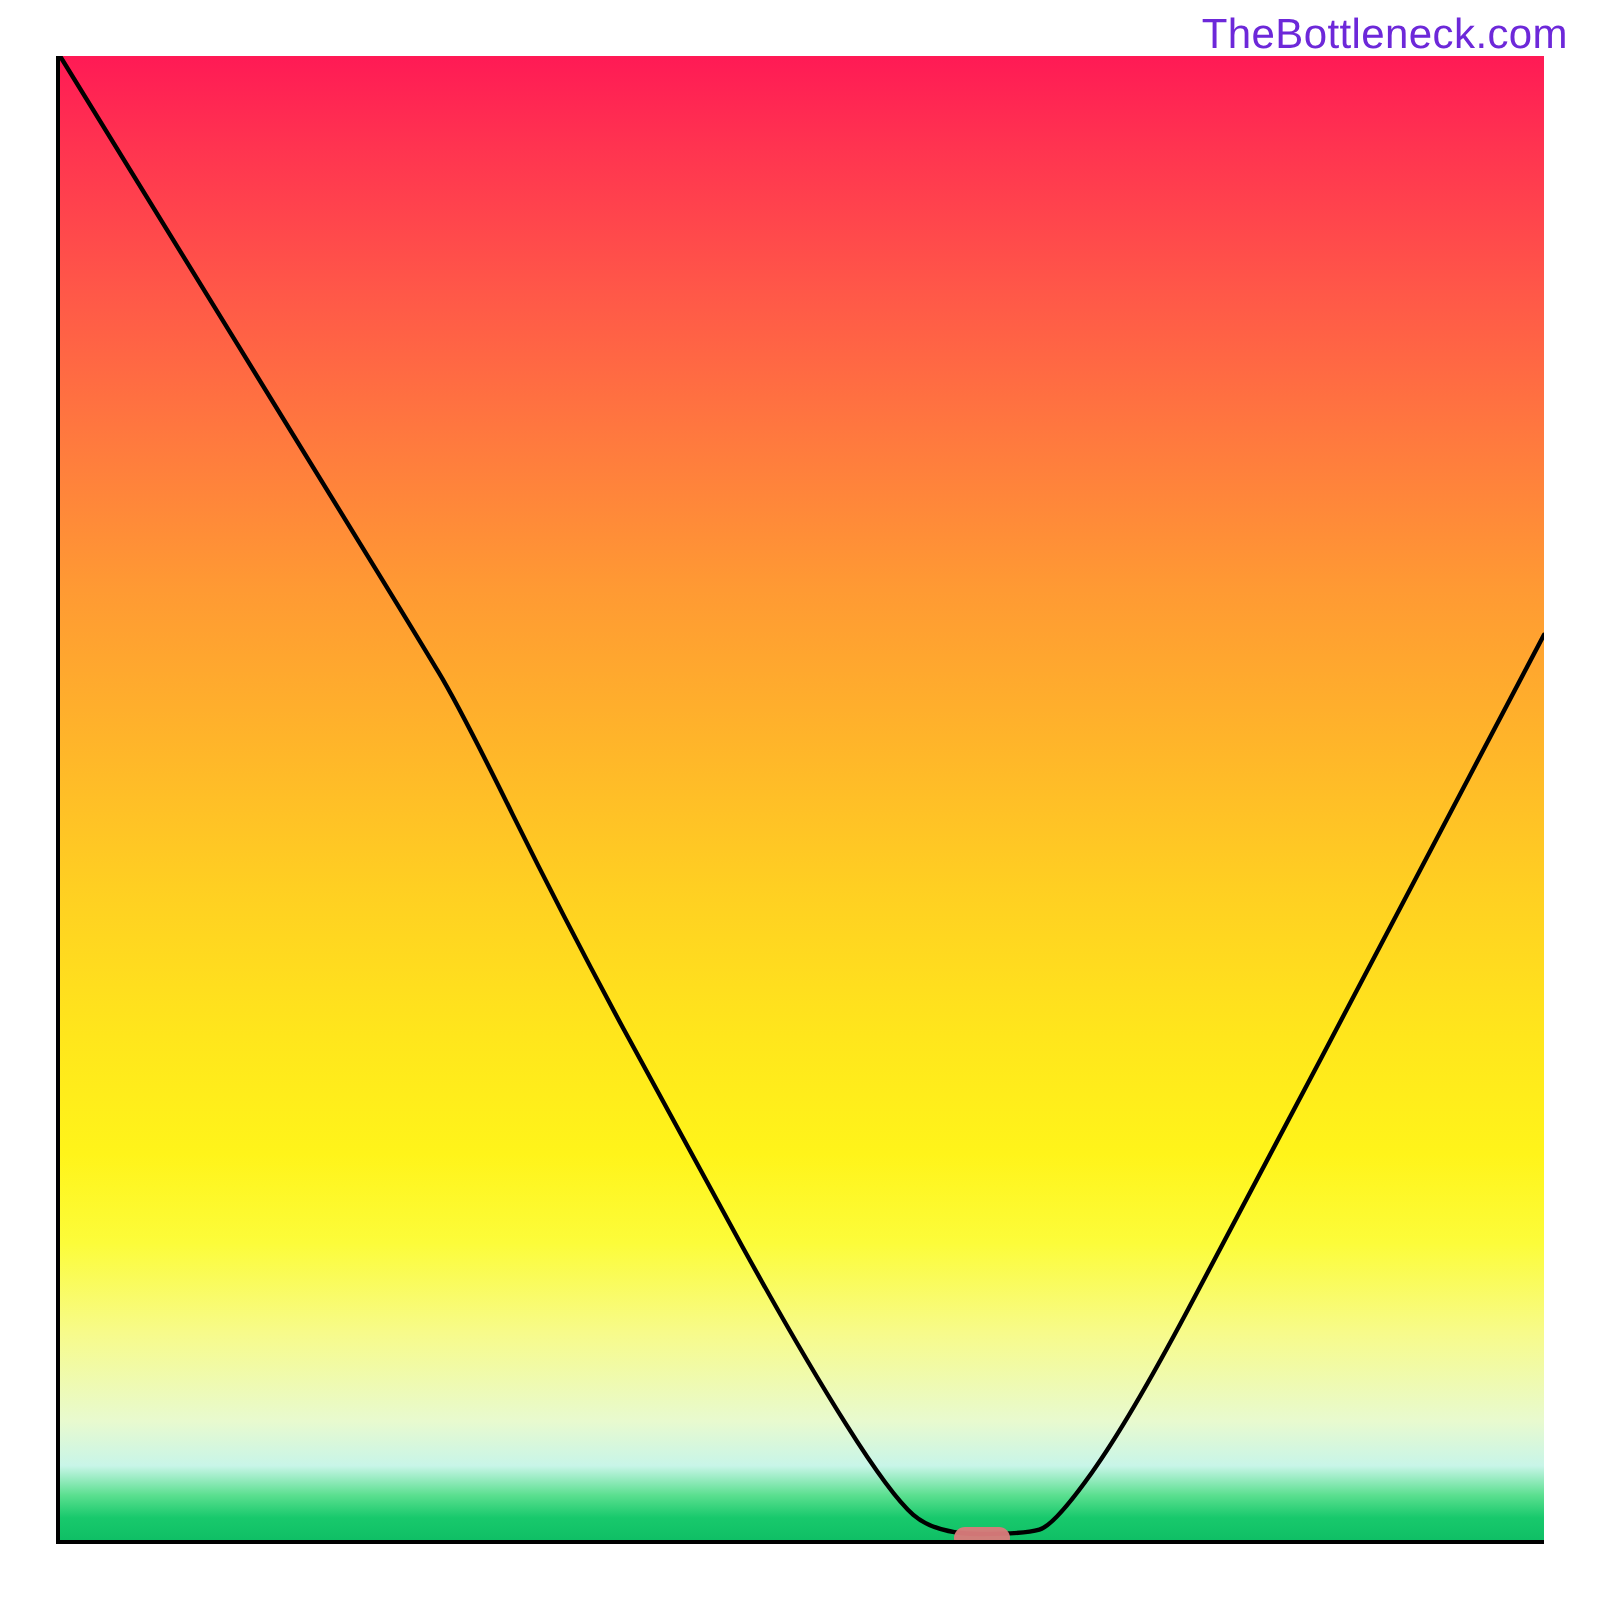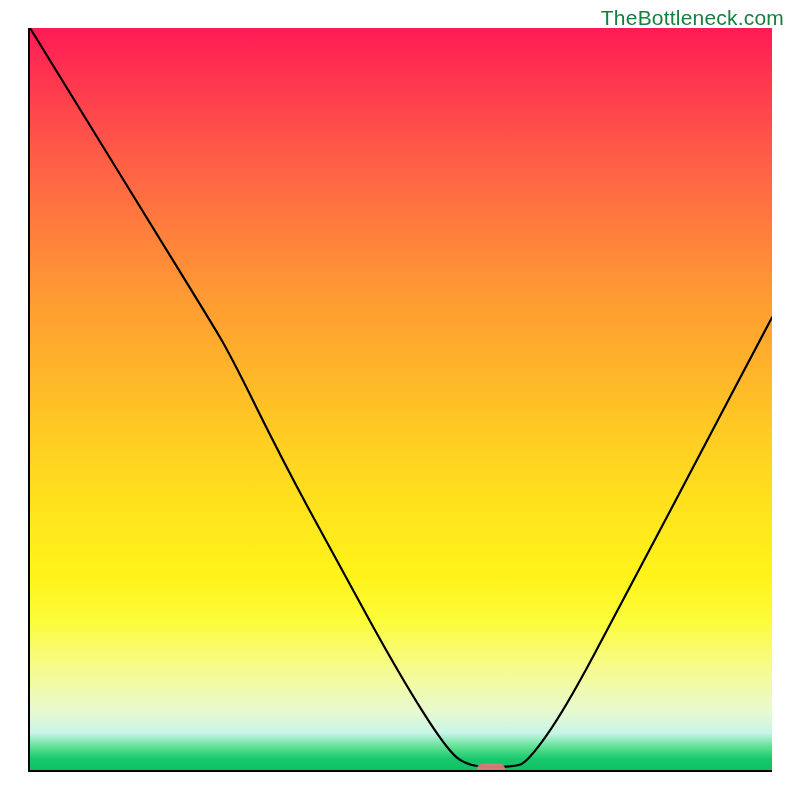--- a/index.html
+++ b/index.html
@@ -66,21 +66,21 @@
     background: #d87b7b;
     opacity: 0.96;
     transform: translate(-50%, -50%);
   }
   .watermark {
     position: absolute;
     top: 6px;
     right: 16px;
     font-size: 21px;
     font-weight: 400;
-    color: #15803d;
+    color: #6d28d9;
     letter-spacing: 0.2px;
     white-space: nowrap;
   }
 </style>
 </head>
 <body>
 
 <div class="chart-container">
 
   <div class="plot-area">

